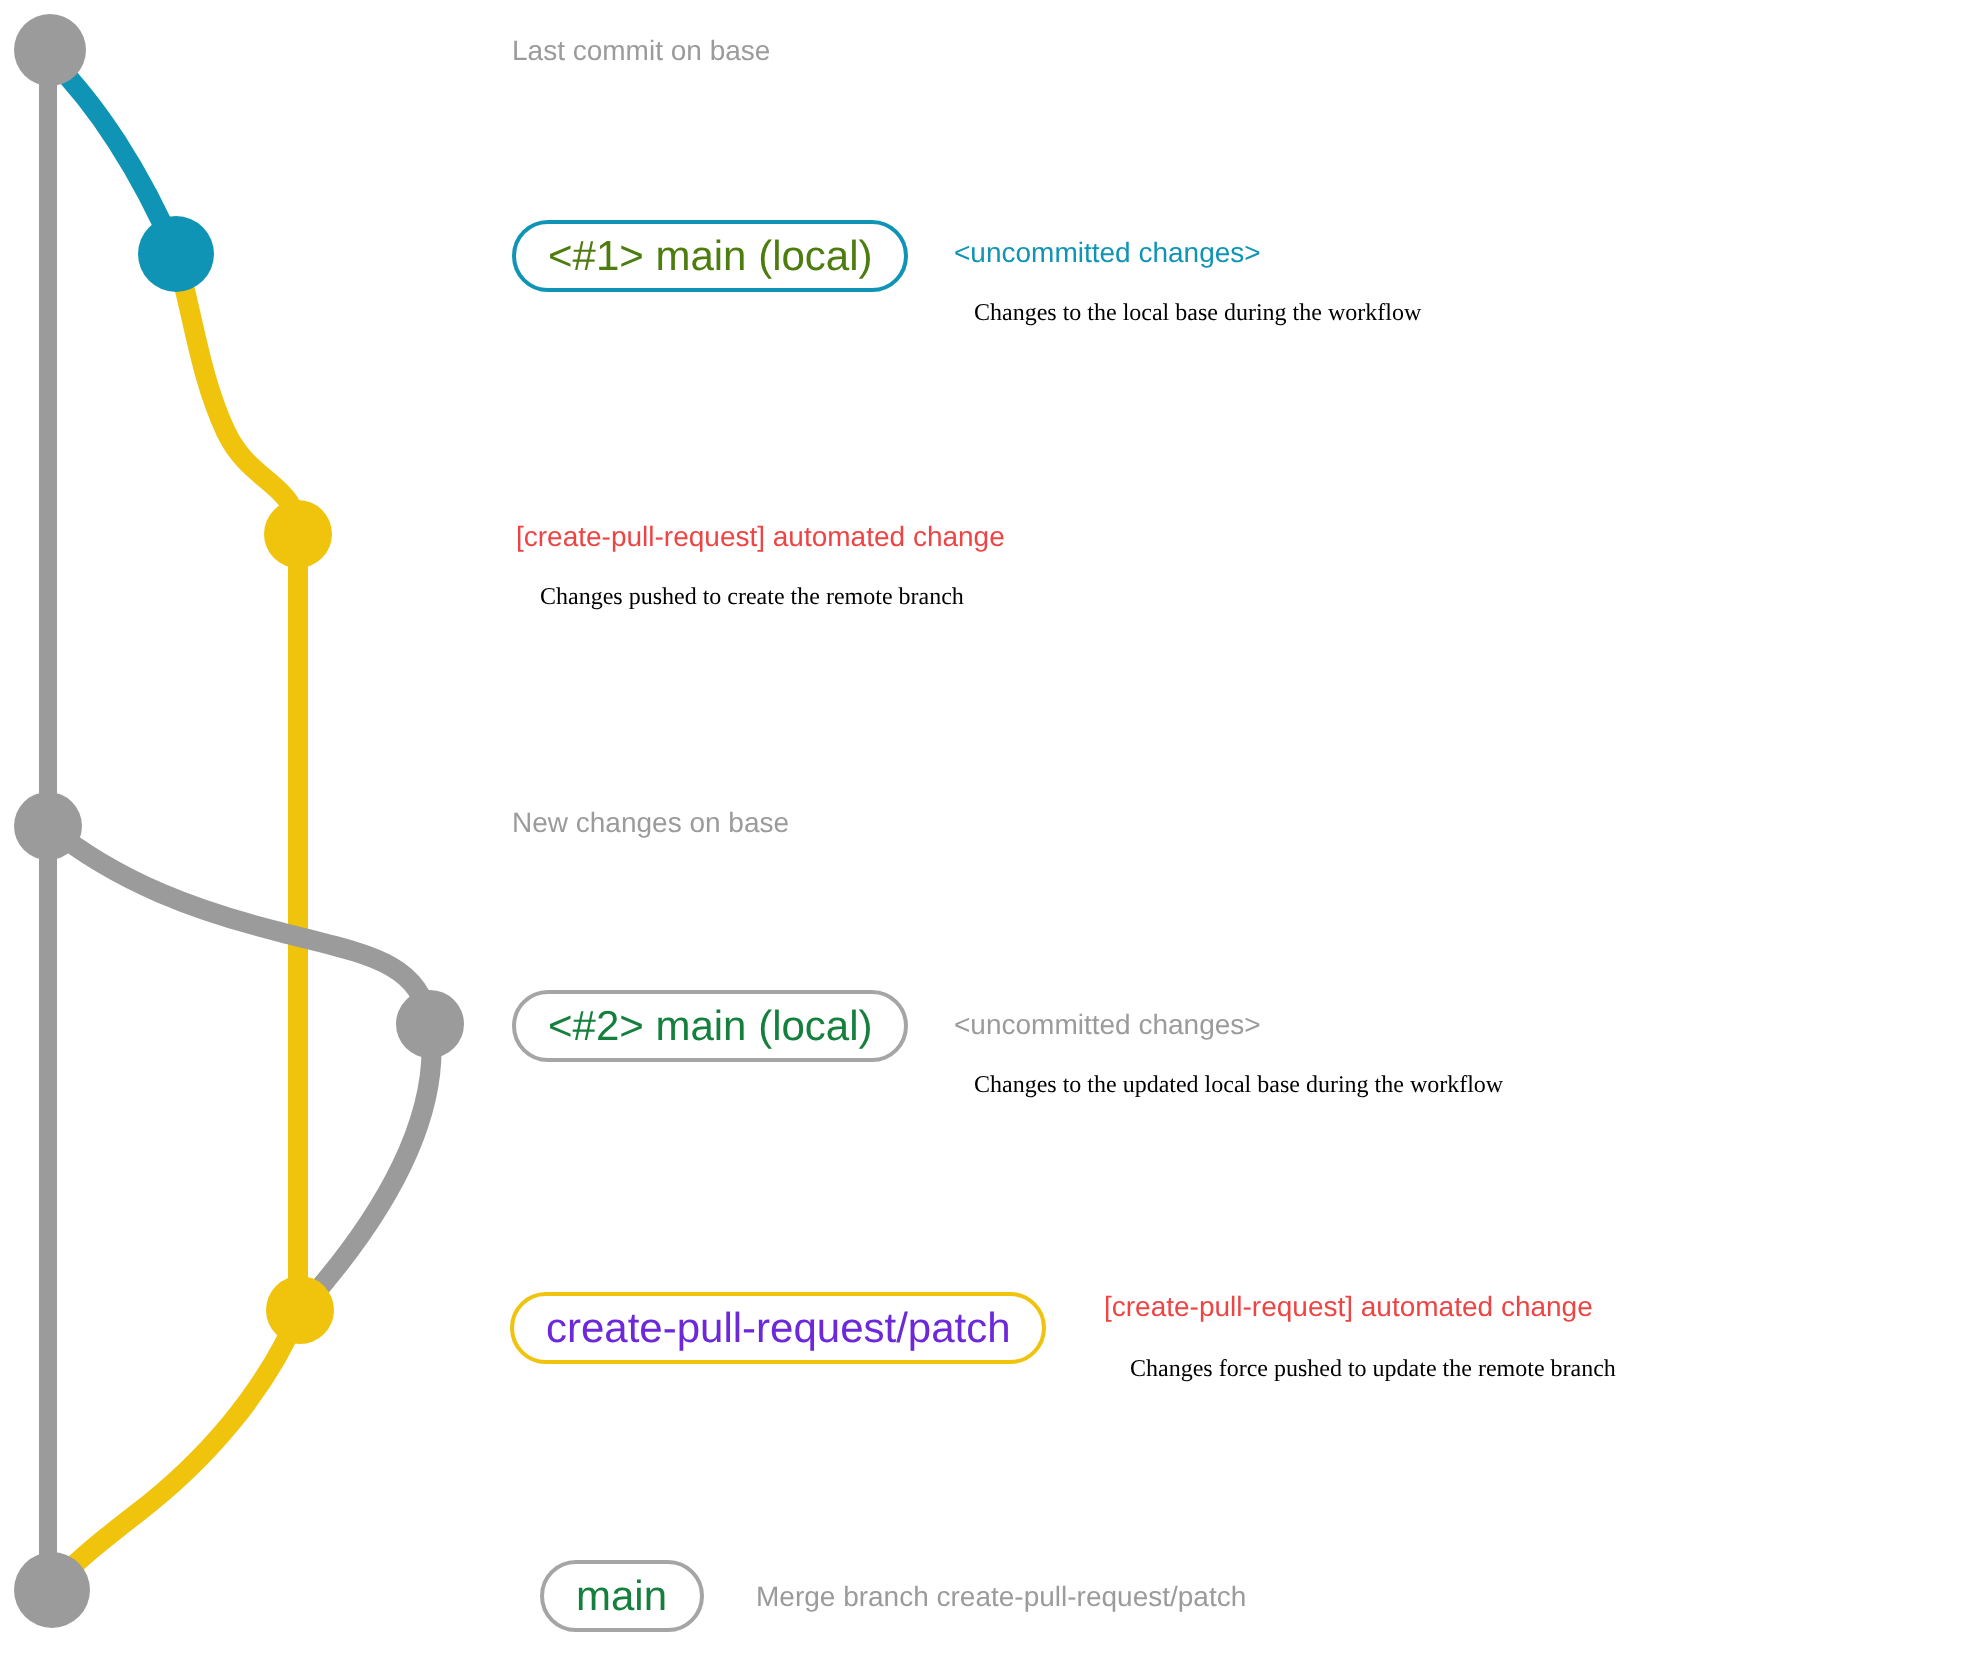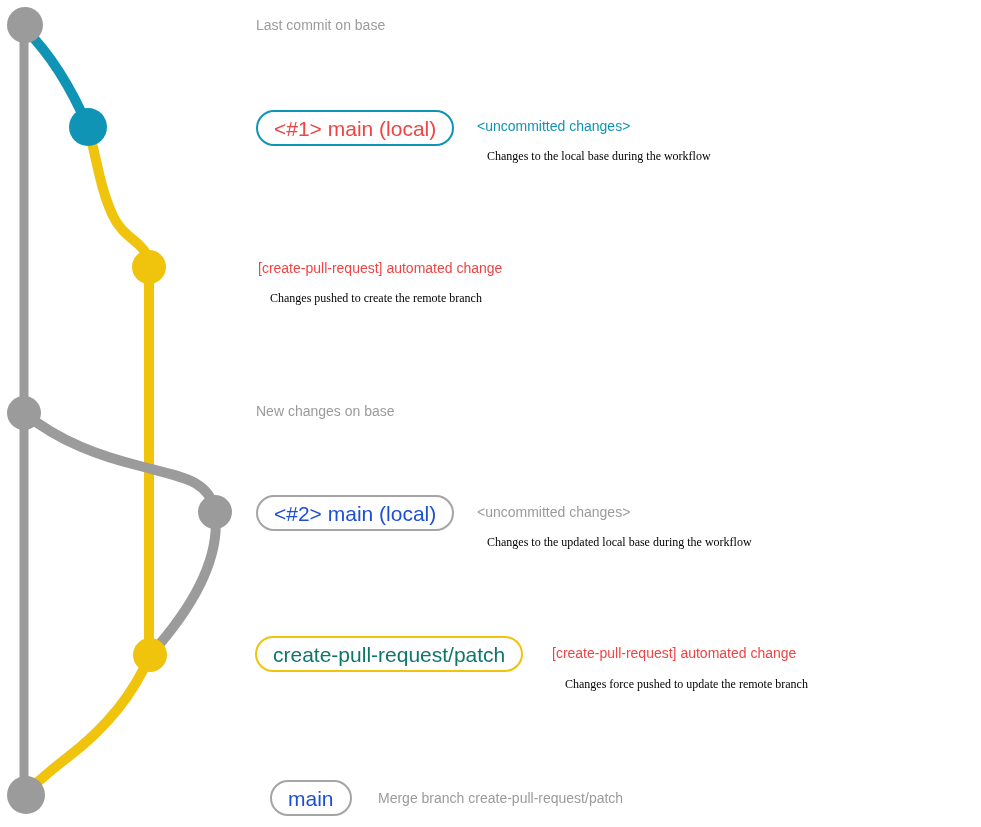--- a/index.html
+++ b/index.html
@@ -28,23 +28,23 @@
     display: inline-block;
     height: 32px;
     line-height: 33px;
     padding: 0 16px;
     border: 2px solid;
     border-radius: 18px;
     font-size: 21px;
     white-space: nowrap;
     background: #ffffff;
   }
-  .badge.blue   { border-color: #0f94b6; color: #ef4444; }
-  .badge.gray   { border-color: #a5a5a5; color: #1d4ed8; }
-  .badge.yellow { border-color: #f0c30d; color: #0f766e; }
+  .badge.blue   { border-color: #0f94b6; color: #4d7c0f; }
+  .badge.gray   { border-color: #a5a5a5; color: #15803d; }
+  .badge.yellow { border-color: #f0c30d; color: #6d28d9; margin-top: 10px; }
 
   .desc {
     position: absolute;
     font-family: "Liberation Serif", serif;
     font-size: 12px;
     line-height: 20px;
     color: #000000;
     white-space: nowrap;
   }
 </style>

